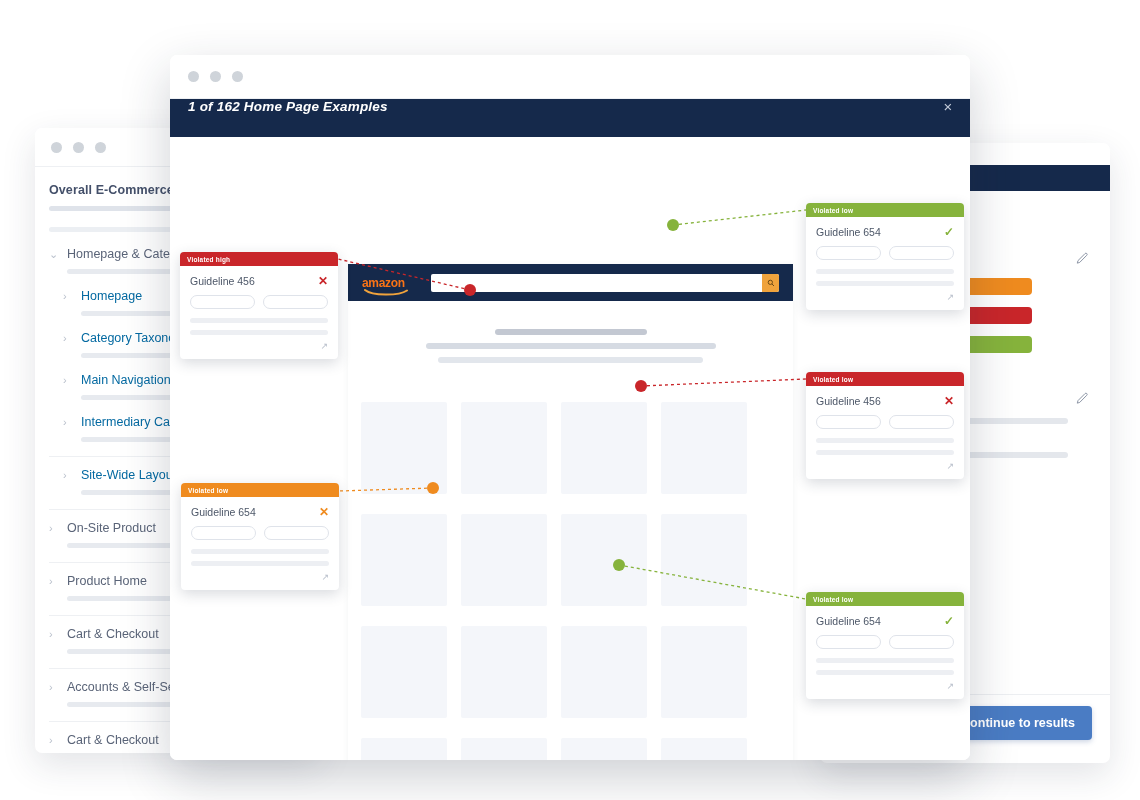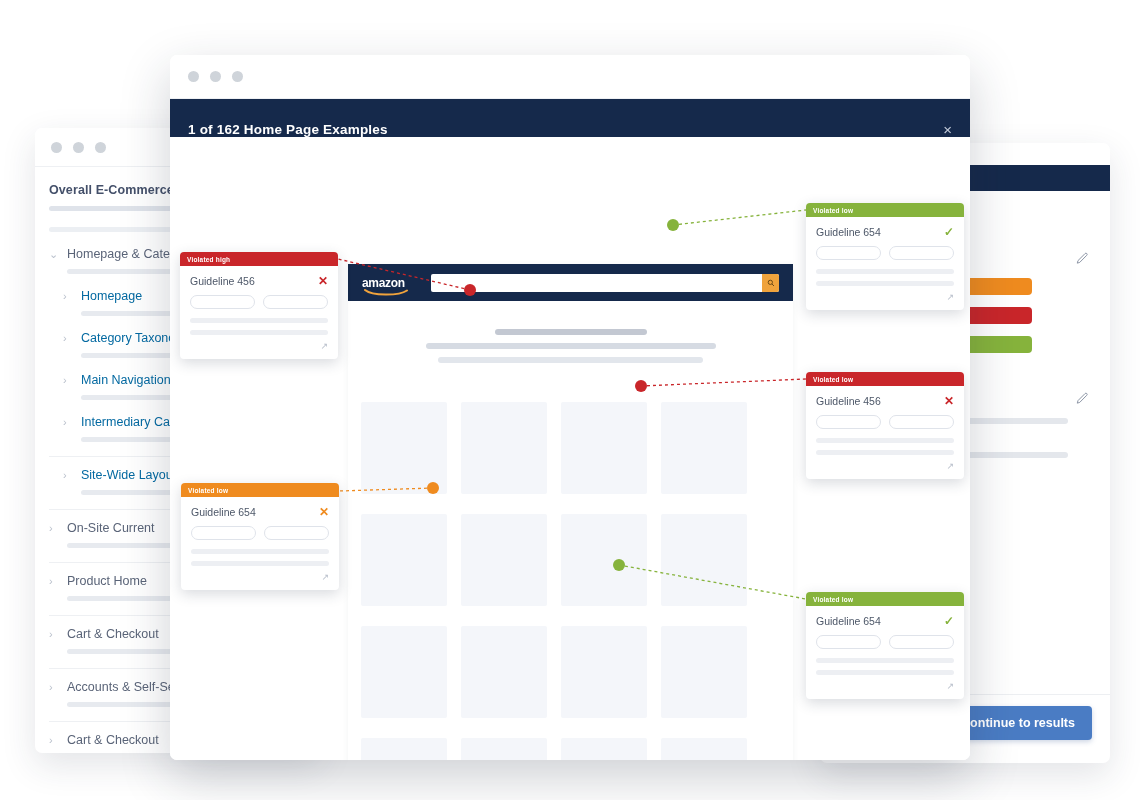--- a/index.html
+++ b/index.html
@@ -65,32 +65,32 @@
 
   
   #modal{
     left:170px;top:55px;width:800px;height:705px;
     background:#fff;border-radius:7px;overflow:hidden;
     box-shadow:0 18px 50px rgba(30,40,60,.22);
   }
   #modal .chrome{height:43px;display:flex;align-items:center;padding:0 18px;background:#fff;}
   #modal .chromesep{height:1px;background:#eef0f3;}
   #modal .mhead{
-    height:38px;background:#15294b;display:flex;align-items:flex-end;
-    justify-content:space-between;padding:0 18px;
+    height:38px;background:#15294b;display:flex;align-items:flex-start;
+    justify-content:space-between;padding:0 18px;font-style:italic;
   }
   #modal .mtitle{color:#fff;font-size:13.5px;font-weight:700;letter-spacing:.2px;}
   #modal .mclose{color:#c4ccda;font-size:15px;cursor:pointer;line-height:1;}
   #modal .mbody{position:relative;height:624px;background:#fff;}
 
   
   .mock{position:absolute;left:178px;top:127px;width:445px;height:560px;background:#fff;
         box-shadow:0 1px 6px rgba(60,70,90,.07);}
   .amz-bar{height:37px;background:#15294b;display:flex;align-items:center;padding:0 14px;gap:26px;}
-  .amz-logo{color:#ffffff;font-size:12px;font-weight:700;letter-spacing:-.3px;position:relative;line-height:1;}
+  .amz-logo{color:#f97316;font-size:12px;font-weight:700;letter-spacing:-.3px;position:relative;line-height:1;}
   .amz-smile{position:absolute;left:2px;top:11px;width:44px;height:8px;}
   .amz-search{flex:1;height:18px;background:#fff;border-radius:2px;display:flex;}
   .amz-search .fld{flex:1;}
   .amz-search .btn{width:17px;background:#f0a33c;border-radius:0 2px 2px 0;display:flex;align-items:center;justify-content:center;}
   .hbar{border-radius:3px;}
   .grid-cell{background:#f4f6fa;border-radius:2px;}
 
   
   .card{position:absolute;width:158px;background:#fff;border-radius:4px;
         box-shadow:0 4px 14px rgba(40,50,70,.18);overflow:hidden;}
@@ -169,21 +169,21 @@
         <div class="row">
           <span class="chev">›</span>
           <span class="lbl">Site-Wide Layout</span>
         </div>
         <div class="bar" style="width:205px;margin-left:18px;"></div>
       </div>
       <div class="sb-sep"></div>
       <div class="sb-item group">
         <div class="row">
           <span class="chev">›</span>
-          <span class="lbl">On-Site Current</span>
+          <span class="lbl">On-Site Product</span>
         </div>
         <div class="bar" style="width:172px;margin-left:18px;"></div>
       </div>
       <div class="sb-sep"></div>
       <div class="sb-item group">
         <div class="row">
           <span class="chev">›</span>
           <span class="lbl">Product Home</span>
         </div>
         <div class="bar" style="width:189px;margin-left:18px;"></div>

